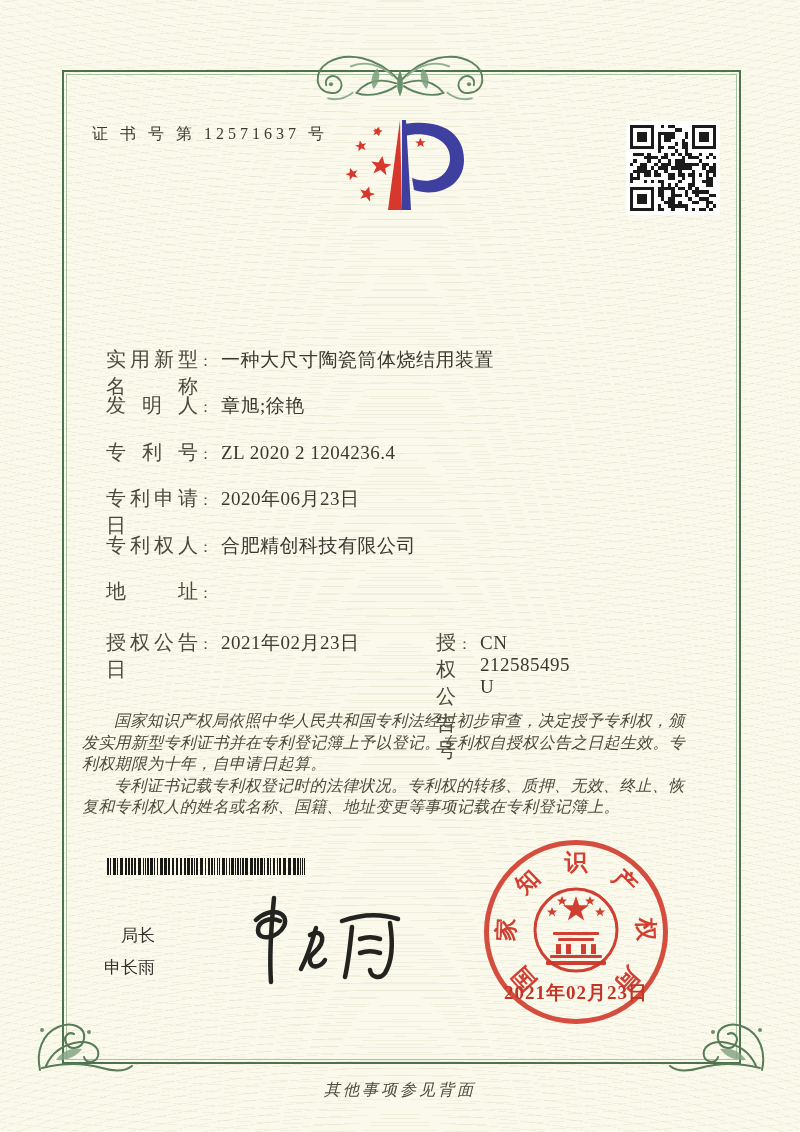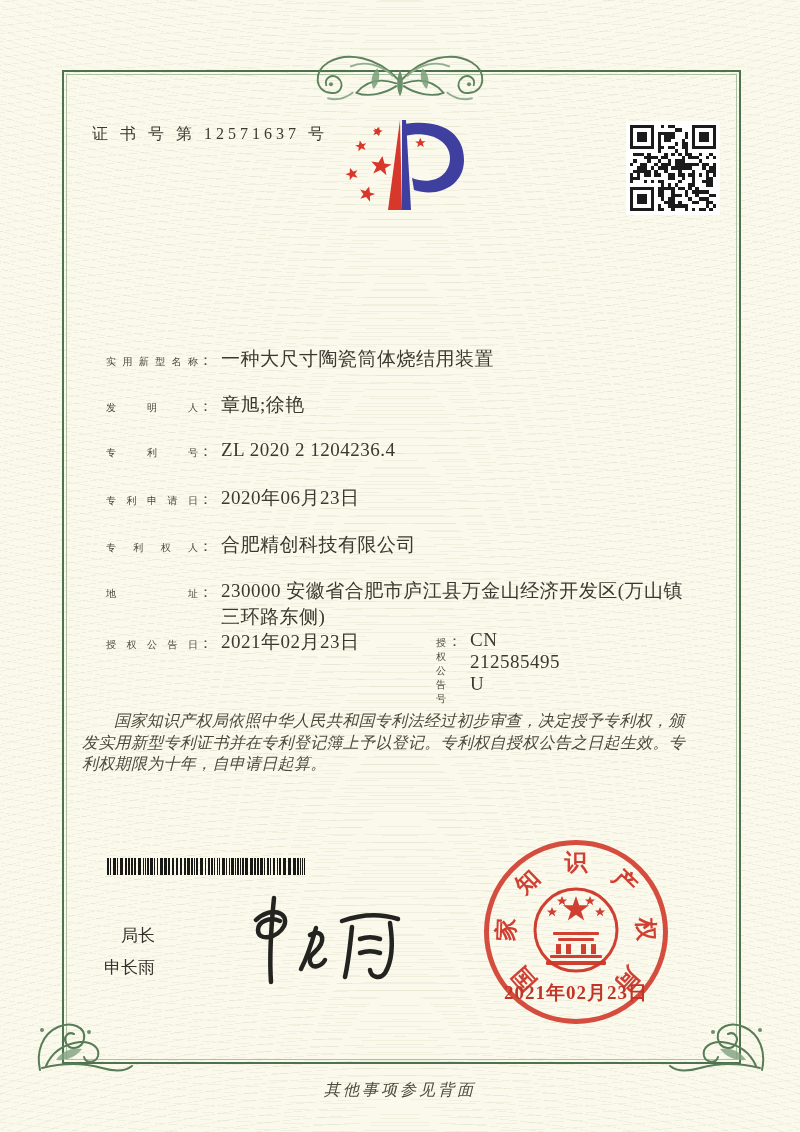--- a/index.html
+++ b/index.html
@@ -31,21 +31,21 @@
     background:#fff; padding:4px;
   }
   .title {
     position:absolute; left:0; top:238px; width:100%;
     text-align:center; font-size:41px; font-weight:bold;
     letter-spacing:7px; text-indent:7px; color:#23231d;
   }
   .fields { position:absolute; left:106px; top:0; width:616px; }
   .f-row { position:absolute; display:flex; align-items:baseline; }
   .f-label {
-    display:inline-block; width:92px; font-size:10px; color:#4a4a3c;
+    display:inline-block; width:92px; font-size:20px; color:#4a4a3c;
     text-align:justify; text-align-last:justify;
   }
   .f-colon { font-size:15px; color:#4a4a3c; margin-right:8px; }
   .f-value { font-size:19px; color:#39392f; letter-spacing:0.5px; }
   .f-value.wrap { width:470px; line-height:26px; }
   .grant2 { position:absolute; left:308px; display:flex; align-items:baseline; }
   .grant2 .f-label { width:auto; letter-spacing:1px;margin-left:22px; }
   .paragraphs {
     position:absolute; left:82px; top:666px; width:614px;
     font-size:16px; line-height:21.5px; font-style:italic;
@@ -483,36 +483,36 @@
       <span class="f-value">2020年06月23日</span>
     </div>
     <div class="f-row" style="top:532px">
       <span class="f-label">专利权人</span>
         <span class="f-colon">：</span>
       <span class="f-value">合肥精创科技有限公司</span>
     </div>
     <div class="f-row" style="top:578px">
       <span class="f-label">地址</span>
         <span class="f-colon">：</span>
-      <span class="f-value wrap">230000 安徽省合肥市庐江县万金山经济开发区(万山镇三环路东侧)</span>
     </div>
     <div class="f-row" style="top:629px">
       <span class="f-label">授权公告日</span>
         <span class="f-colon">：</span>
       <span class="f-value">2021年02月23日</span>
       <span class="grant2">
         <span class="f-label">授权公告号</span>
           <span class="f-colon">：</span>
         <span class="f-value">CN 212585495 U</span>
       </span>
     </div>
   </div>
 
   <div class="paragraphs">
     <p>国家知识产权局依照中华人民共和国专利法经过初步审查，决定授予专利权，颁发实用新型专利证书并在专利登记簿上予以登记。专利权自授权公告之日起生效。专利权期限为十年，自申请日起算。</p>
+    <p>专利证书记载专利权登记时的法律状况。专利权的转移、质押、无效、终止、恢复和专利权人的姓名或名称、国籍、地址变更等事项记载在专利登记簿上。</p>
   </div>
 
   <svg class="barcode" id="barcode-svg" viewBox="0 0 201 17">
       <g fill="#181814">
         <rect x="0" y="0" width="2" height="17"></rect>
         <rect x="3" y="0" width="1" height="17"></rect>
         <rect x="6" y="0" width="3" height="17"></rect>
         <rect x="10" y="0" width="1" height="17"></rect>
         <rect x="13" y="0" width="3" height="17"></rect>
         <rect x="18" y="0" width="2" height="17"></rect>

